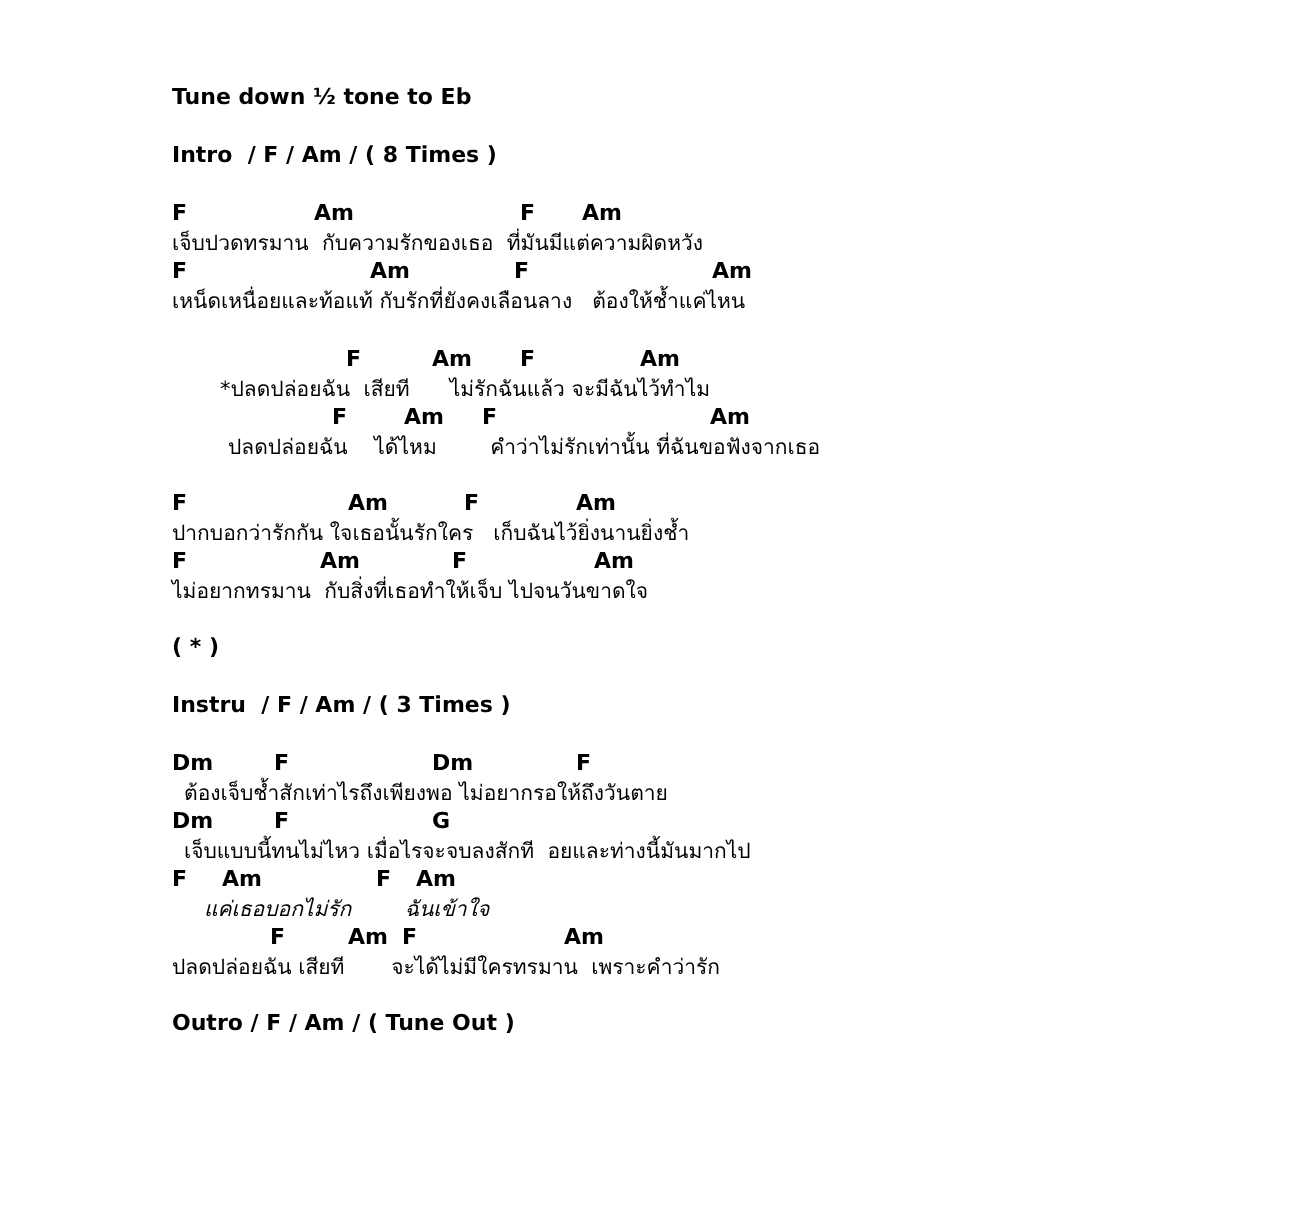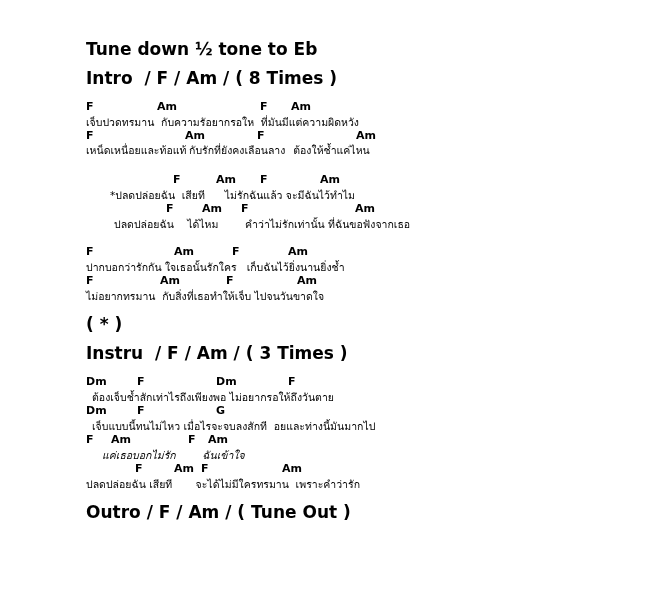--- a/index.html
+++ b/index.html
@@ -1,40 +1,40 @@
 <!DOCTYPE html>
 <html><head>
   <meta charset="utf-8">
   <style>
     html, body { margin: 0; padding: 0; background: #ffffff; }
     body { width: 647px; height: 604px; position: relative; overflow: hidden;
            font-family: "DejaVu Sans", "Liberation Sans", sans-serif; color: #000; }
     .line { position: absolute; left: 0; height: 14px; white-space: pre; font-size: 11px; line-height: 14px; }
-    .bold { font-weight: bold; font-size: 17px; }
+    .bold { font-weight: bold; font-size: 11px; }
     .chord { position: absolute; font-weight: bold; font-size: 11px; line-height: 14px; white-space: pre; }
     .lyric { position: absolute; font-size: 10.5px; line-height: 14px; white-space: pre; }
   </style>
 </head>
 <body>
 
 <div id="sheet">
   <div class="line bold" style="left:86px; top:42px;">Tune down ½ tone to Eb</div>
   <div class="line bold" style="left:86px; top:71px;">Intro  / F / Am / ( 8 Times )</div>
 
   <div id="verse1">
       <span class="chord" style="left: 86px; top: 100px;">F</span>
       <span class="chord" style="left: 157px; top: 100px;">Am</span>
       <span class="chord" style="left: 260px; top: 100px;">F</span>
       <span class="chord" style="left: 291px; top: 100px;">Am</span>
-      <span class="lyric" style="left: 86px; top: 114.5px;">เจ็บปวดทรมาน  กับความรัอยากรอให  ที่มันมีแต่ความผิดหวัง</span>
+      <span class="lyric" style="left: 86px; top: 114.5px;">เจ็บปวดทรมาน  กับความรักของเธอ  ที่มันมีแต่ความผิดหวัง</span>
       <span class="chord" style="left: 86px; top: 129px;">F</span>
       <span class="chord" style="left: 185px; top: 129px;">Am</span>
       <span class="chord" style="left: 257px; top: 129px;">F</span>
       <span class="chord" style="left: 356px; top: 129px;">Am</span>
-      <span class="lyric" style="left: 86px; top: 143.5px; font-family: Liberation Serif, serif;">เหน็ดเหนื่อยและท้อแท้ กับรักที่ยังคงเลือนลาง   ต้องให้ช้ำแค่ไหน</span>
+      <span class="lyric" style="left: 86px; top: 143.5px;">เหน็ดเหนื่อยและท้อแท้ กับรักที่ยังคงเลือนลาง   ต้องให้ช้ำแค่ไหน</span>
     </div>
   <div id="chorus">
       <span class="chord" style="left: 173px; top: 173px;">F</span>
       <span class="chord" style="left: 216px; top: 173px;">Am</span>
       <span class="chord" style="left: 260px; top: 173px;">F</span>
       <span class="chord" style="left: 320px; top: 173px;">Am</span>
       <span class="lyric" style="left: 110px; top: 187.5px;">*ปลดปล่อยฉัน  เสียที      ไม่รักฉันแล้ว จะมีฉันไว้ทำไม</span>
       <span class="chord" style="left: 166px; top: 202px;">F</span>
       <span class="chord" style="left: 202px; top: 202px;">Am</span>
       <span class="chord" style="left: 241px; top: 202px;">F</span>

